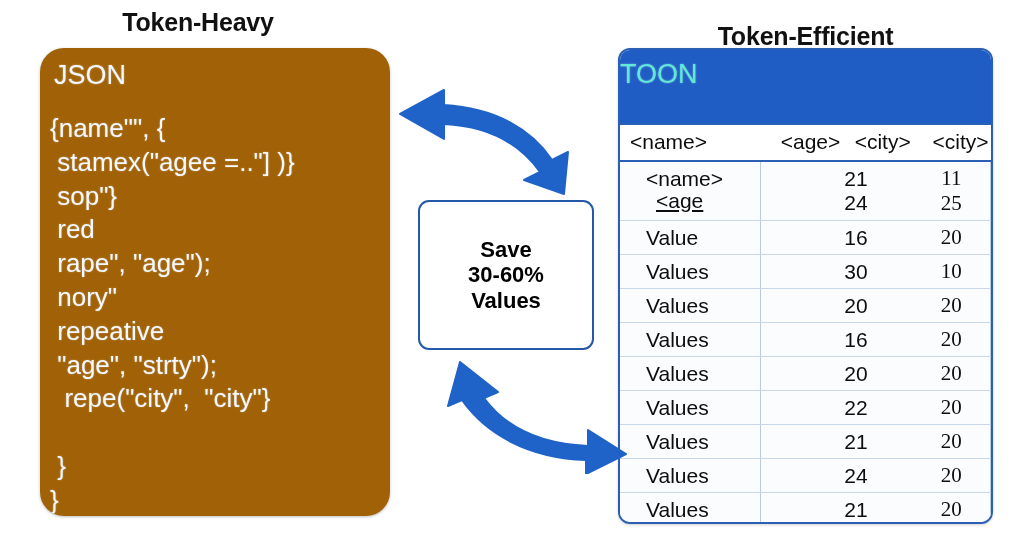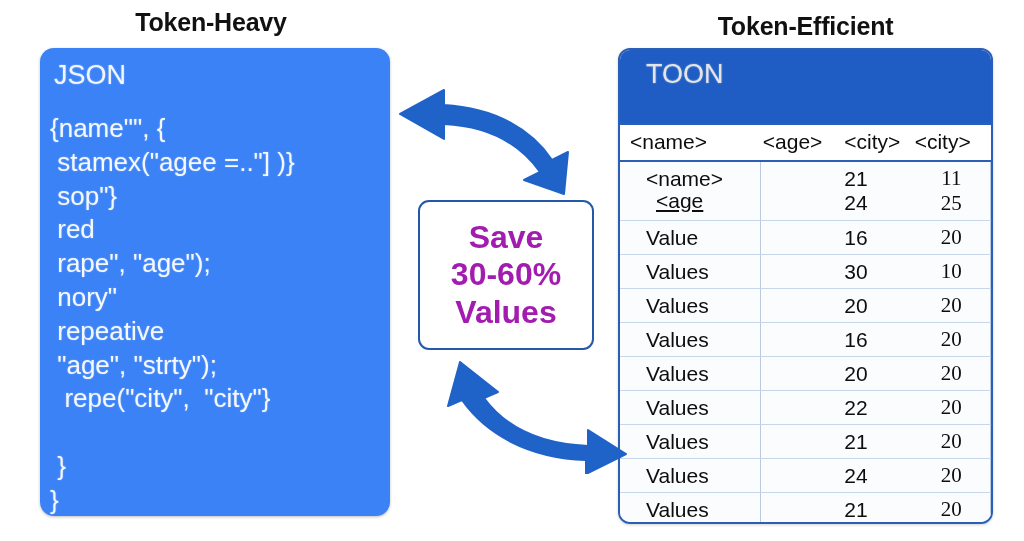--- a/index.html
+++ b/index.html
@@ -20,32 +20,32 @@
   
   .col-title {
     position: absolute;
     font-size: 25px;
     font-weight: bold;
     color: #111111;
     letter-spacing: -0.2px;
     text-align: center;
     white-space: nowrap;
   }
-  #title-left  { left: 36px;  top: 8px;  width: 350px; }
-  #title-right { left: 618px; top: 12px;  width: 375px; }
+  #title-left  { left: 23px;  top: 8px;  width: 350px; }
+  #title-right { left: 618px; top: 22px;  width: 375px; }
 
   
   .json-panel {
     position: absolute;
     left: 40px;
     top: 48px;
     width: 350px;
     height: 468px;
-    background: #3b82f6;
-    border-radius: 14px;
+    background: #a16207;
+    border-radius: 24px;
     box-shadow: 0 1px 3px rgba(0,0,0,0.25);
     overflow: hidden;
   }
   .json-label {
     position: absolute;
     left: 14px;
     top: 12px;
     font-size: 27px;
     color: #f2f7ff;
     font-weight: 400;
@@ -75,23 +75,23 @@
     border: 2px solid #2458a8;
     border-radius: 11px;
     display: flex;
     flex-direction: column;
     align-items: center;
     justify-content: center;
     z-index: 5;
   }
   .save-badge span {
     display: block;
-    font-size: 32px;
+    font-size: 22px;
     font-weight: bold;
-    color: #a21caf;
+    color: #000000;
     line-height: 1.16;
     text-align: right;
     white-space: nowrap;
   }
 
   
   .arrow-top, .arrow-bottom {
     position: absolute;
     z-index: 4;
   }
@@ -111,24 +111,24 @@
     overflow: hidden;
     box-shadow: 0 1px 3px rgba(0,0,0,0.18);
   }
   .toon-head {
     height: 73px;
     background: #1f5dc4;
     position: relative;
   }
   .toon-head .toon-label {
     position: absolute;
-    left: 26px;
+    left: 0;
     top: 9px;
     font-size: 27px;
-    color: #e5e5e5;
+    color: #5eead4;
     text-shadow: 0 0 2px rgba(255,255,255,0.45);
   }
 
   table.toon-table {
     width: 100%;
     border-collapse: collapse;
     table-layout: fixed;
     font-size: 21px;
     color: #0d0d0d;
   }
@@ -137,21 +137,21 @@
   table.toon-table col.c-c1   { width: 19%; }
   table.toon-table col.c-c2   { width: 21%; }
 
   .toon-table thead th {
     background: #ffffff;
     font-weight: 400;
     font-size: 21px;
     padding: 5px 2px 6px 2px;
     border-bottom: 2px solid #2a5fb5;
     border-top: 2px solid #2a5fb5;
-    text-align: left;
+    text-align: right;
     white-space: nowrap;
   }
   .toon-table thead th.h-name { text-align: left; padding-left: 10px; }
 
   .toon-table tbody td {
     background: #fbfcfe;
     padding: 4px 2px;
     border-bottom: 1px solid #c7d6e8;
     height: 32px;
     vertical-align: middle;

